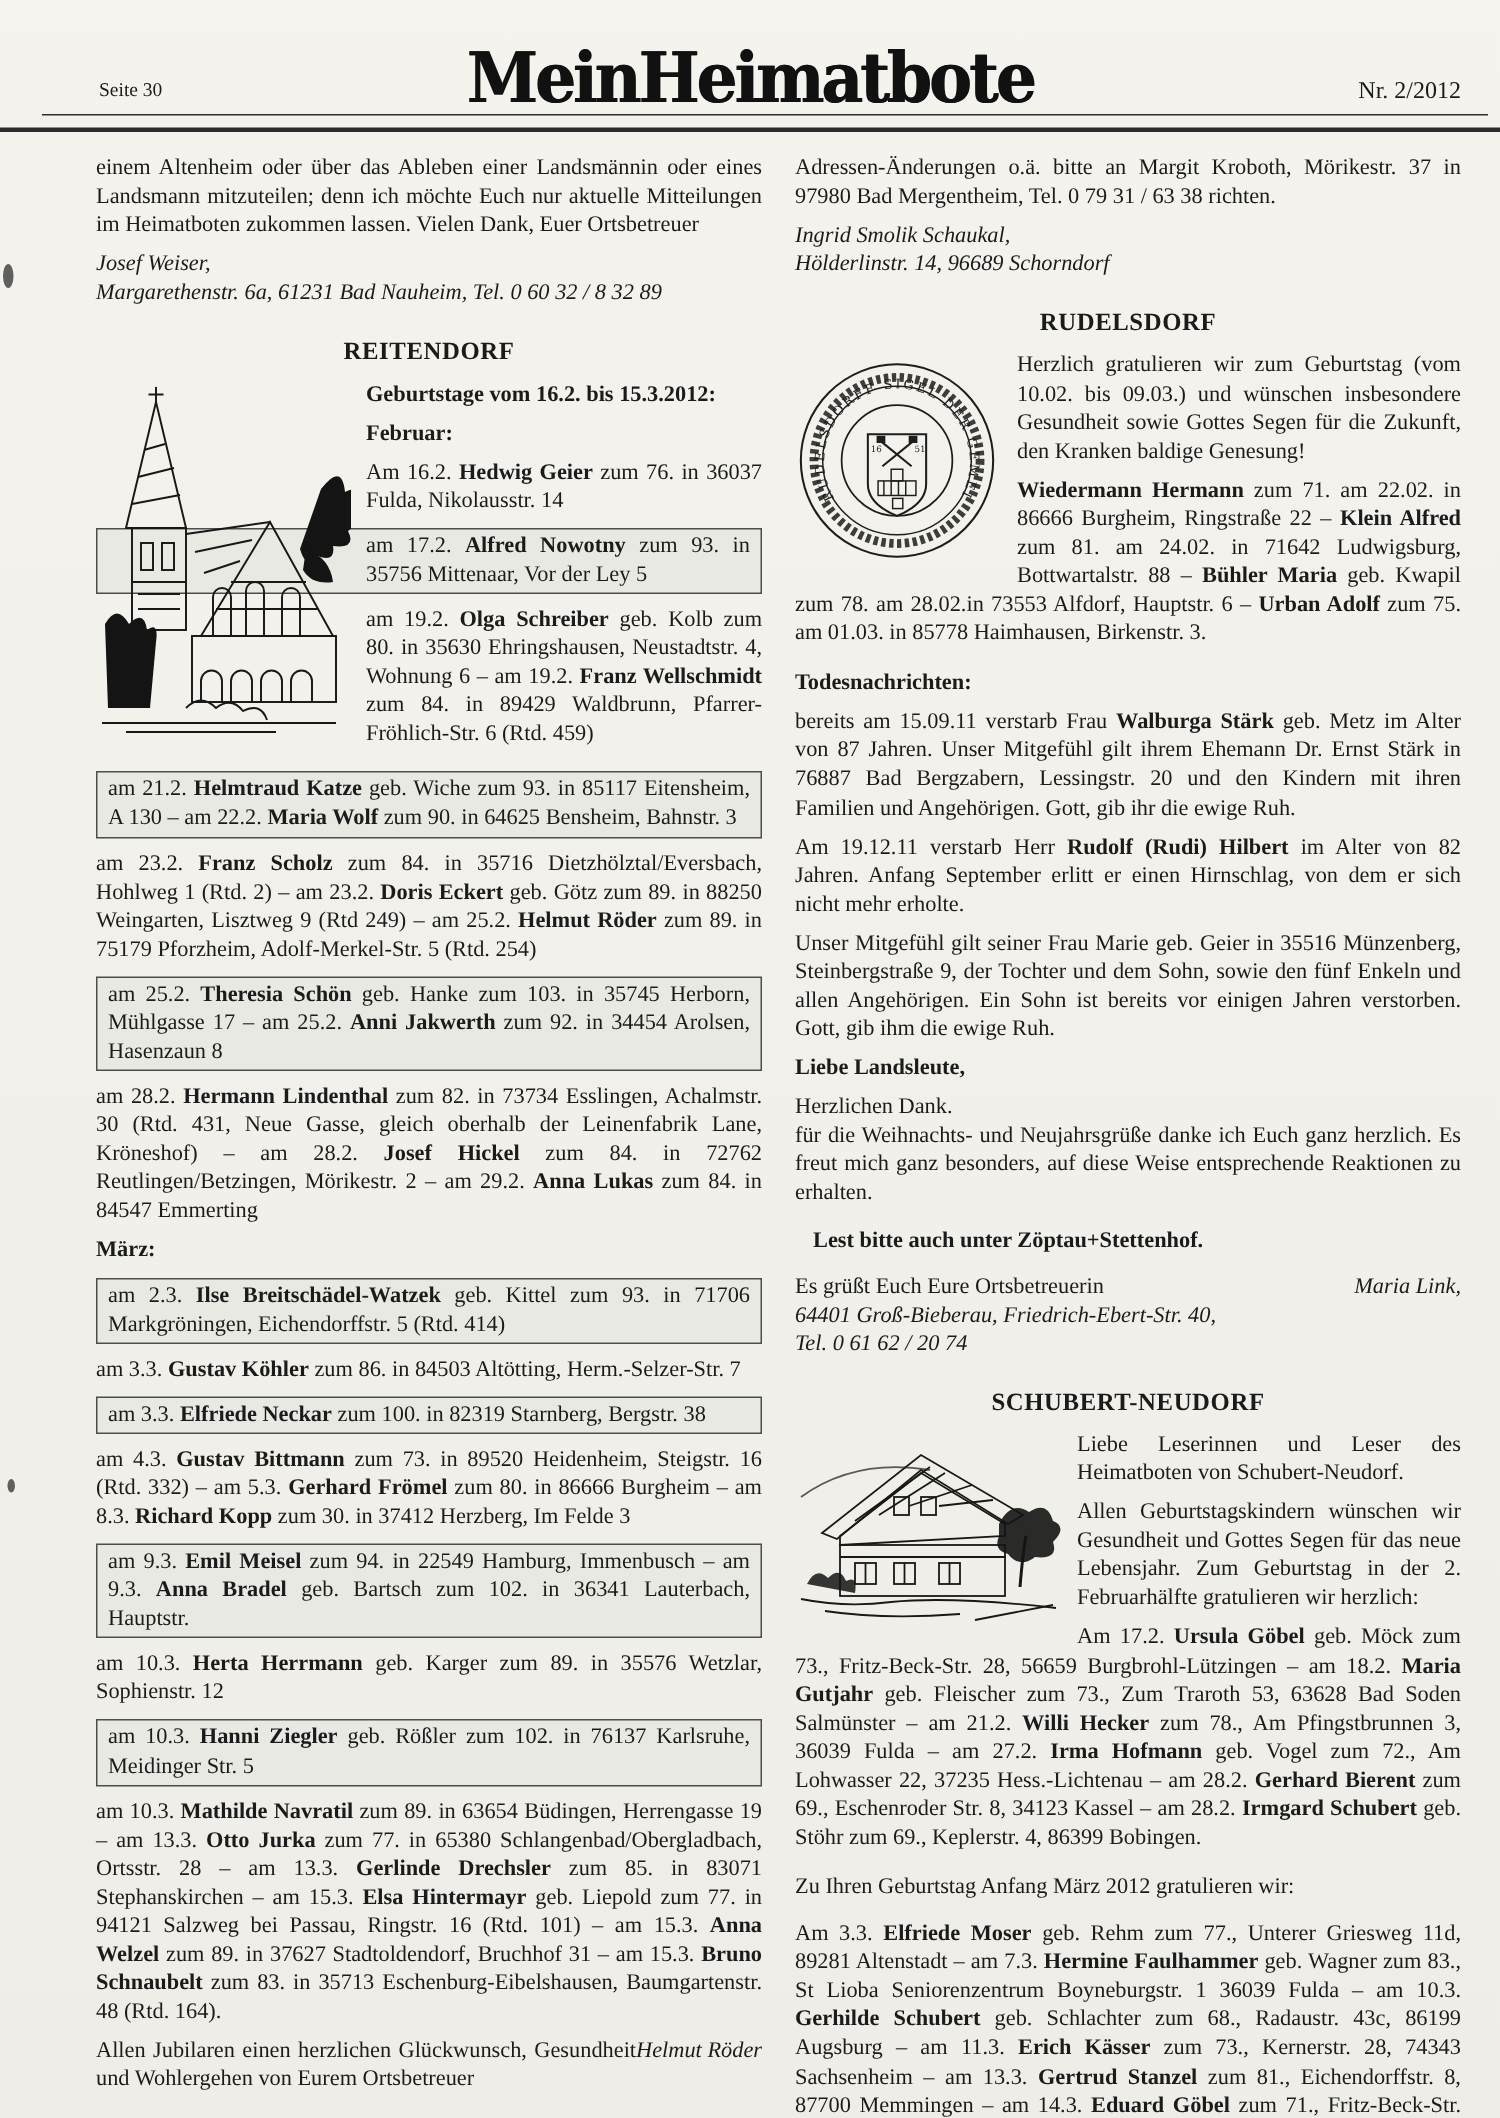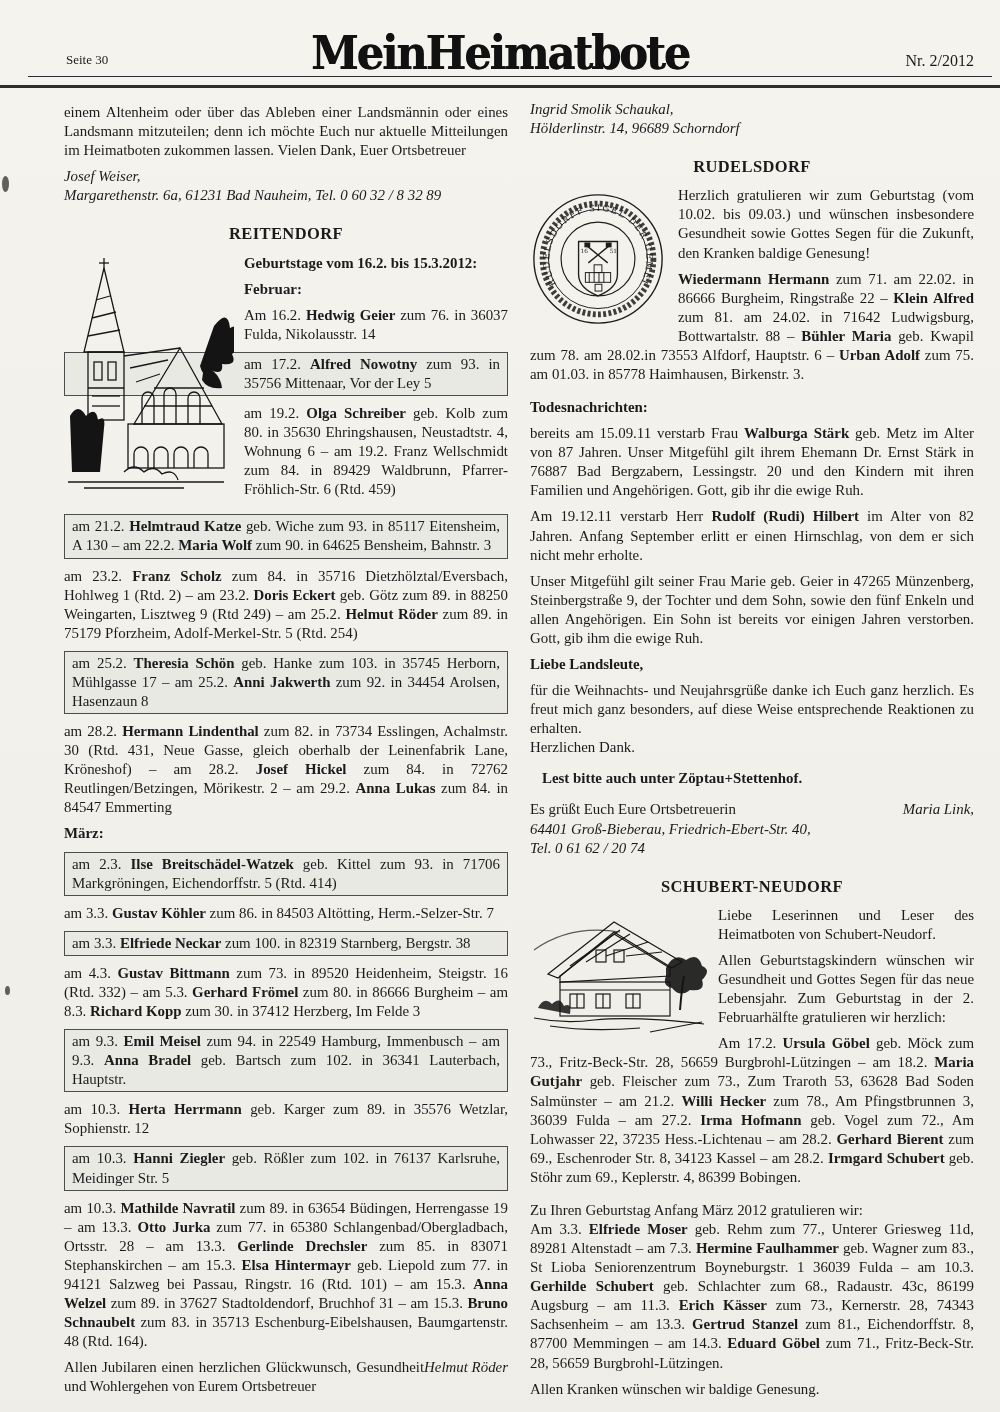--- a/index.html
+++ b/index.html
@@ -117,21 +117,21 @@
           <path d="M60,216 q10,-10 20,0 q10,-8 18,2 q12,-6 16,6"></path>
           <line x1="4" y1="226" x2="160" y2="226"></line>
           <line x1="20" y1="232" x2="120" y2="232"></line>
         </svg>
       </div>
 
       <p class="bold-line">Geburtstage vom 16.2. bis 15.3.2012:</p>
       <p class="bold-line">Februar:</p>
       <p><span>Am 16.2. </span><span style="font-weight: bold;">Hedwig Geier</span><span> zum 76. in 36037 Fulda, Nikolausstr. 14</span></p>
       <div class="boxed"><span>am 17.2. </span><span style="font-weight: bold;">Alfred Nowotny</span><span> zum 93. in 35756 Mittenaar, Vor der Ley 5</span></div>
-      <p><span>am 19.2. </span><span style="font-weight: bold;">Olga Schreiber</span><span> geb. Kolb zum 80. in 35630 Ehringshausen, Neustadtstr. 4, Wohnung 6 – am 19.2. </span><span style="font-weight: normal;">Franz Wellschmidt</span><span> zum 84. in 89429 Waldbrunn, Pfarrer-Fröhlich-Str. 6 (Rtd. 459)</span></p>
+      <p><span>am 19.2. </span><span style="font-weight: bold;">Olga Schreiber</span><span> geb. Kolb zum 80. in 35630 Ehringshausen, Neustadtstr. 4, Wohnung 6 – am 19.2. </span><span style="font-weight: bold;">Franz Wellschmidt</span><span> zum 84. in 89429 Waldbrunn, Pfarrer-Fröhlich-Str. 6 (Rtd. 459)</span></p>
       <div class="clear"></div>
       <div class="boxed"><span>am 21.2. </span><span style="font-weight: bold;">Helmtraud Katze</span><span> geb. Wiche zum 93. in 85117 Eitensheim, A 130 – am 22.2. </span><span style="font-weight: bold;">Maria Wolf</span><span> zum 90. in 64625 Bensheim, Bahnstr. 3</span></div>
       <p><span>am 23.2. </span><span style="font-weight: bold;">Franz Scholz</span><span> zum 84. in 35716 Dietzhölztal/Eversbach, Hohlweg 1 (Rtd. 2) – am 23.2. </span><span style="font-weight: bold;">Doris Eckert</span><span> geb. Götz zum 89. in 88250 Weingarten, Lisztweg 9 (Rtd 249) – am 25.2. </span><span style="font-weight: bold;">Helmut Röder</span><span> zum 89. in 75179 Pforzheim, Adolf-Merkel-Str. 5 (Rtd. 254)</span></p>
       <div class="boxed"><span>am 25.2. </span><span style="font-weight: bold;">Theresia Schön</span><span> geb. Hanke zum 103. in 35745 Herborn, Mühlgasse 17 – am 25.2. </span><span style="font-weight: bold;">Anni Jakwerth</span><span> zum 92. in 34454 Arolsen, Hasenzaun 8</span></div>
       <p><span>am 28.2. </span><span style="font-weight: bold;">Hermann Lindenthal</span><span> zum 82. in 73734 Esslingen, Achalmstr. 30 (Rtd. 431, Neue Gasse, gleich oberhalb der Leinenfabrik Lane, Kröneshof) – am 28.2. </span><span style="font-weight: bold;">Josef Hickel</span><span> zum 84. in 72762 Reutlingen/Betzingen, Mörikestr. 2 – am 29.2. </span><span style="font-weight: bold;">Anna Lukas</span><span> zum 84. in 84547 Emmerting</span></p>
       <p class="bold-line">März:</p>
       <div class="boxed"><span>am 2.3. </span><span style="font-weight: bold;">Ilse Breitschädel-Watzek</span><span> geb. Kittel zum 93. in 71706 Markgröningen, Eichendorffstr. 5 (Rtd. 414)</span></div>
       <p><span>am 3.3. </span><span style="font-weight: bold;">Gustav Köhler</span><span> zum 86. in 84503 Altötting, Herm.-Selzer-Str. 7</span></p>
       <div class="boxed"><span>am 3.3. </span><span style="font-weight: bold;">Elfriede Neckar</span><span> zum 100. in 82319 Starnberg, Bergstr. 38</span></div>
       <p><span>am 4.3. </span><span style="font-weight: bold;">Gustav Bittmann</span><span> zum 73. in 89520 Heidenheim, Steigstr. 16 (Rtd. 332) – am 5.3. </span><span style="font-weight: bold;">Gerhard Frömel</span><span> zum 80. in 86666 Burgheim – am 8.3. </span><span style="font-weight: bold;">Richard Kopp</span><span> zum 30. in 37412 Herzberg, Im Felde 3</span></p>
@@ -139,20 +139,21 @@
       <p><span>am 10.3. </span><span style="font-weight: bold;">Herta Herrmann</span><span> geb. Karger zum 89. in 35576 Wetzlar, Sophienstr. 12</span></p>
       <div class="boxed"><span>am 10.3. </span><span style="font-weight: bold;">Hanni Ziegler</span><span> geb. Rößler zum 102. in 76137 Karlsruhe, Meidinger Str. 5</span></div>
       <p><span>am 10.3. </span><span style="font-weight: bold;">Mathilde Navratil</span><span> zum 89. in 63654 Büdingen, Herrengasse 19 – am 13.3. </span><span style="font-weight: bold;">Otto Jurka</span><span> zum 77. in 65380 Schlangenbad/Obergladbach, Ortsstr. 28 – am 13.3. </span><span style="font-weight: bold;">Gerlinde Drechsler</span><span> zum 85. in 83071 Stephanskirchen – am 15.3. </span><span style="font-weight: bold;">Elsa Hintermayr</span><span> geb. Liepold zum 77. in 94121 Salzweg bei Passau, Ringstr. 16 (Rtd. 101) – am 15.3. </span><span style="font-weight: bold;">Anna Welzel</span><span> zum 89. in 37627 Stadtoldendorf, Bruchhof 31 – am 15.3. </span><span style="font-weight: bold;">Bruno Schnaubelt</span><span> zum 83. in 35713 Eschenburg-Eibelshausen, Baumgartenstr. 48 (Rtd. 164).</span></p>
       <p>
         <span class="sig-inline">Helmut Röder</span>
         <span>Allen Jubilaren einen herzlichen Glückwunsch, Gesundheit und Wohlergehen von Eurem Ortsbetreuer</span>
       </p>
     </div>
 
     <div class="col">
+      <p>Adressen-Änderungen o.ä. bitte an Margit Kroboth, Mörikestr. 37 in 97980 Bad Mergentheim, Tel. 0 79 31 / 63 38 richten.</p>
       <div class="sig-block">
         <div>Ingrid Smolik Schaukal,</div>
         <div>Hölderlinstr. 14, 96689 Schorndorf</div>
       </div>
 
       <div class="section-title">RUDELSDORF</div>
 
       <div class="fig fig-seal">
         <svg viewBox="0 0 140 140" xmlns="http://www.w3.org/2000/svg" fill="none" stroke="#1d1d1d">
           <circle cx="70" cy="70" r="66" stroke-width="1.4"></circle>
@@ -183,25 +184,25 @@
         </svg>
       </div>
 
       <p>Herzlich gratulieren wir zum Geburtstag (vom 10.02. bis 09.03.) und wünschen insbesondere Gesundheit sowie Gottes Segen für die Zukunft, den Kranken baldige Genesung!</p>
       <p><span style="font-weight: bold;">Wiedermann Hermann</span><span> zum 71. am 22.02. in 86666 Burgheim, Ringstraße 22 – </span><span style="font-weight: bold;">Klein Alfred</span><span> zum 81. am 24.02. in 71642 Ludwigsburg, Bottwartalstr. 88 – </span><span style="font-weight: bold;">Bühler Maria</span><span> geb. Kwapil zum 78. am 28.02.in 73553 Alfdorf, Hauptstr. 6 – </span><span style="font-weight: bold;">Urban Adolf</span><span> zum 75. am 01.03. in 85778 Haimhausen, Birkenstr. 3.</span></p>
       <div class="clear"></div>
 
       <p class="bold-line">Todesnachrichten:</p>
       <p style="margin-top:0"><span>bereits am 15.09.11 verstarb Frau </span><span style="font-weight: bold;">Walburga Stärk</span><span> geb. Metz im Alter von 87 Jahren. Unser Mitgefühl gilt ihrem Ehemann Dr. Ernst Stärk in 76887 Bad Bergzabern, Lessingstr. 20 und den Kindern mit ihren Familien und Angehörigen. Gott, gib ihr die ewige Ruh.</span></p>
       <p><span>Am 19.12.11 verstarb Herr </span><span style="font-weight: bold;">Rudolf (Rudi) Hilbert</span><span> im Alter von 82 Jahren. Anfang September erlitt er einen Hirnschlag, von dem er sich nicht mehr erholte.</span></p>
-      <p style="margin-top:0">Unser Mitgefühl gilt seiner Frau Marie geb. Geier in 47265 Münzenberg, Steinbergstraße 9, der Tochter und dem Sohn, sowie den fünf Enkeln und allen Angehörigen. Ein Sohn ist bereits vor einigen Jahren verstorben. Gott, gib ihm die ewige Ruh.</p>
+      <p style="margin-top:0">Unser Mitgefühl gilt seiner Frau Marie geb. Geier in 35516 Münzenberg, Steinbergstraße 9, der Tochter und dem Sohn, sowie den fünf Enkeln und allen Angehörigen. Ein Sohn ist bereits vor einigen Jahren verstorben. Gott, gib ihm die ewige Ruh.</p>
 
       <p class="bold-line">Liebe Landsleute,</p>
+      <p style="margin:0">Herzlichen Dank.</p>
       <p style="margin:0">für die Weihnachts- und Neujahrsgrüße danke ich Euch ganz herzlich. Es freut mich ganz besonders, auf diese Weise entsprechende Reaktionen zu erhalten.</p>
-      <p style="margin:0">Herzlichen Dank.</p>
       <p class="bold-line" style="margin:12px">Lest bitte auch unter Zöptau+Stettenhof.</p>
       <p style="margin:0">
         <span class="sig-inline">Maria Link,</span>
         <span>Es grüßt Euch Eure Ortsbetreuerin</span>
       </p>
       <div class="sig-block" style="margin-top:0">
         <div>64401 Groß-Bieberau, Friedrich-Ebert-Str. 40,</div>
         <div>Tel. 0 61 62 / 20 74</div>
       </div>
 
@@ -239,19 +240,19 @@
           <path d="M4,108 q30,6 60,2 q40,-4 110,4"></path>
           <path d="M20,116 q40,6 90,2"></path>
           <line x1="120" y1="122" x2="172" y2="112"></line>
         </svg>
       </div>
 
       <p style="margin-top:0">Liebe Leserinnen und Leser des Heimatboten von Schubert-Neudorf.</p>
       <p>Allen Geburtstagskindern wünschen wir Gesundheit und Gottes Segen für das neue Lebensjahr. Zum Geburtstag in der 2. Februarhälfte gratulieren wir herzlich:</p>
       <p><span>Am 17.2. </span><span style="font-weight: bold;">Ursula Göbel</span><span> geb. Möck zum 73., Fritz-Beck-Str. 28, 56659 Burgbrohl-Lützingen – am 18.2. </span><span style="font-weight: bold;">Maria Gutjahr</span><span> geb. Fleischer zum 73., Zum Traroth 53, 63628 Bad Soden Salmünster – am 21.2. </span><span style="font-weight: bold;">Willi Hecker</span><span> zum 78., Am Pfingstbrunnen 3, 36039 Fulda – am 27.2. </span><span style="font-weight: bold;">Irma Hofmann</span><span> geb. Vogel zum 72., Am Lohwasser 22, 37235 Hess.-Lichtenau – am 28.2. </span><span style="font-weight: bold;">Gerhard Bierent</span><span> zum 69., Eschenroder Str. 8, 34123 Kassel – am 28.2. </span><span style="font-weight: bold;">Irmgard Schubert</span><span> geb. Stöhr zum 69., Keplerstr. 4, 86399 Bobingen.</span></p>
       <div class="clear"></div>
-      <p style="margin-bottom:0">Zu Ihren Geburtstag Anfang März 2012 gratulieren wir:</p>
+      <p style="margin-bottom:12px">Zu Ihren Geburtstag Anfang März 2012 gratulieren wir:</p>
       <p style="margin-top:0"><span>Am 3.3. </span><span style="font-weight: bold;">Elfriede Moser</span><span> geb. Rehm zum 77., Unterer Griesweg 11d, 89281 Altenstadt – am 7.3. </span><span style="font-weight: bold;">Hermine Faulhammer</span><span> geb. Wagner zum 83., St Lioba Seniorenzentrum Boyneburgstr. 1 36039 Fulda – am 10.3. </span><span style="font-weight: bold;">Gerhilde Schubert</span><span> geb. Schlachter zum 68., Radaustr. 43c, 86199 Augsburg – am 11.3. </span><span style="font-weight: bold;">Erich Kässer</span><span> zum 73., Kernerstr. 28, 74343 Sachsenheim – am 13.3. </span><span style="font-weight: bold;">Gertrud Stanzel</span><span> zum 81., Eichendorffstr. 8, 87700 Memmingen – am 14.3. </span><span style="font-weight: bold;">Eduard Göbel</span><span> zum 71., Fritz-Beck-Str. 28, 56659 Burgbrohl-Lützingen.</span></p>
       <p style="margin-top:0">Allen Kranken wünschen wir baldige Genesung.</p>
 
     </div>
   </div>
 </div>
 
 </body></html>

